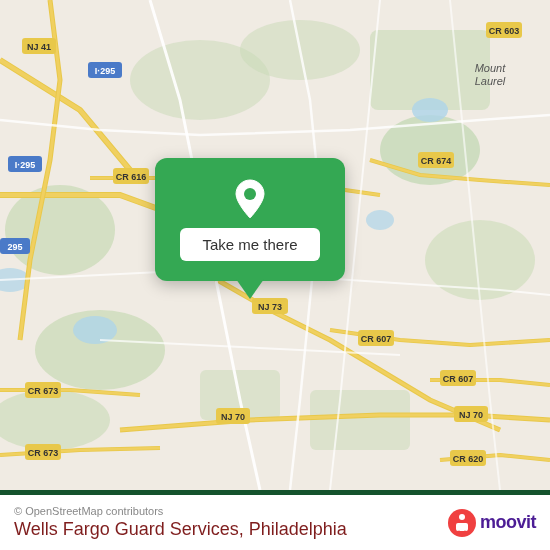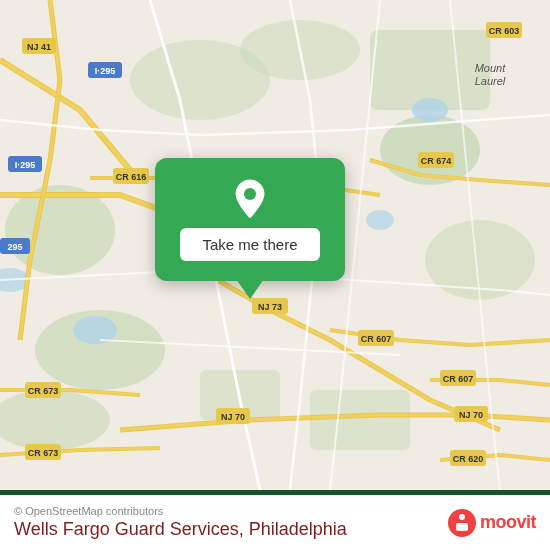--- a/index.html
+++ b/index.html
@@ -109,21 +109,21 @@
     }
 
     #moovit-icon {
       width: 28px;
       height: 28px;
     }
 
     #moovit-text {
       font-size: 18px;
       font-weight: bold;
-      color: #ef4444;
+      color: #4c1d95;
       letter-spacing: -0.5px;
     }
   </style>
 </head>
 <body>
 
 <div id="map-container">
   
   <svg id="map-svg" viewBox="0 0 550 490" xmlns="http://www.w3.org/2000/svg">
 

